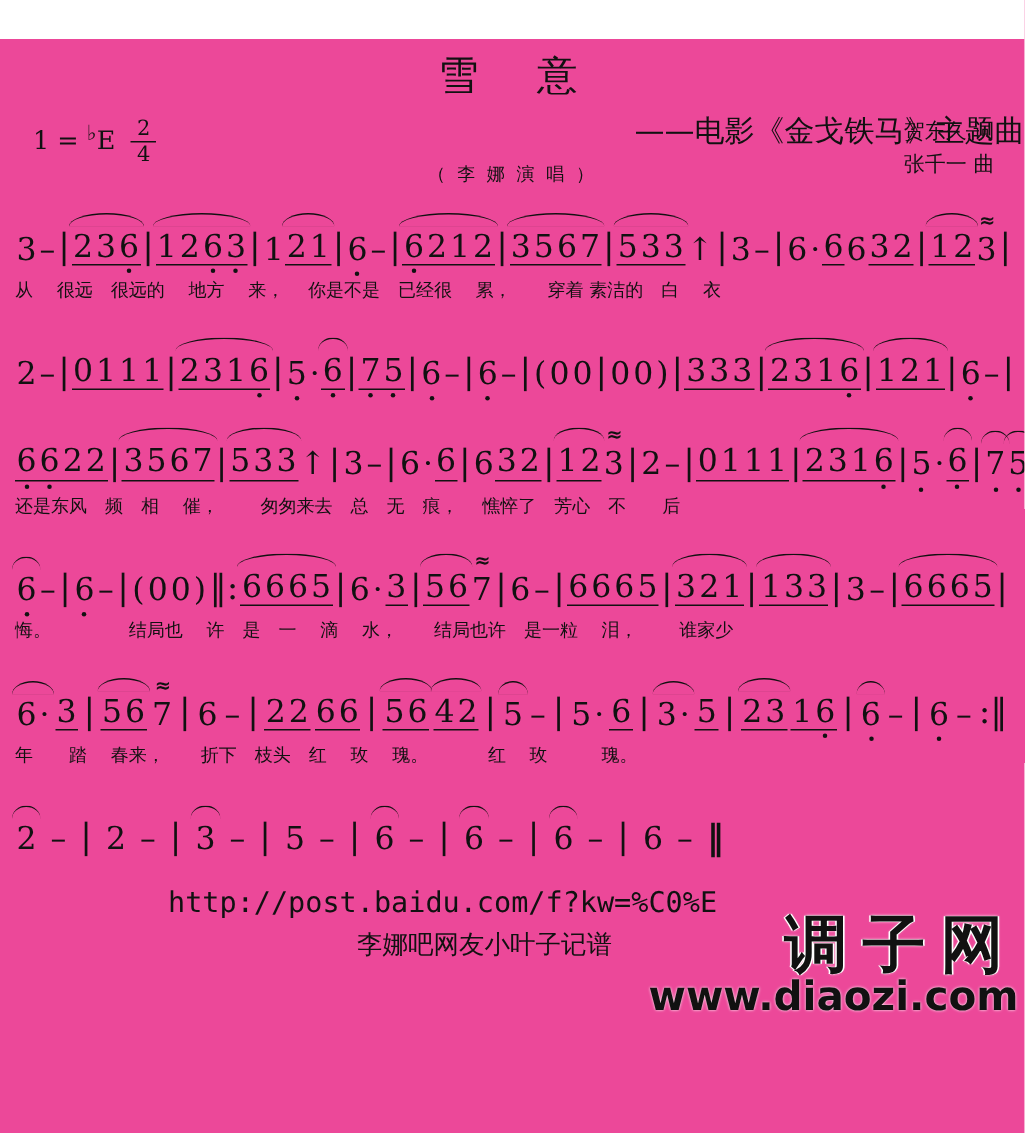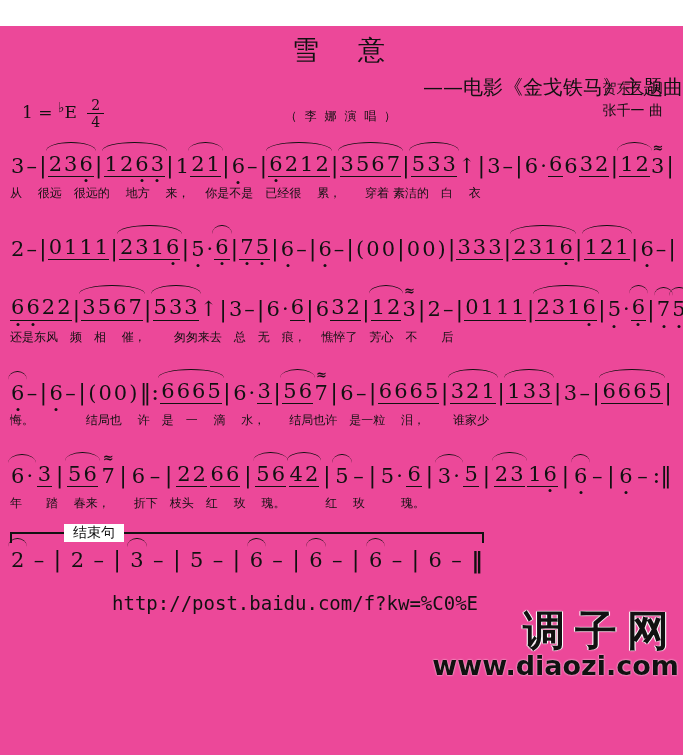--- a/index.html
+++ b/index.html
@@ -4,21 +4,21 @@
 <style>
   html,body{margin:0;padding:0;background:#fff;}
   #page{position:relative;width:683px;height:755px;background:#ec4899;overflow:hidden;
         color:#111;font-family:"DejaVu Sans",sans-serif;margin-top:26px;}
   
   .header{position:relative;height:98px;padding-top:6px;}
   .title{text-align:center;font-family:"DejaVu Serif",serif;font-size:27px;letter-spacing:6px;}
   .subtitle{text-align:right;font-size:20px;margin-top:6px;}
   .performer{text-align:center;font-size:12px;margin-top:7px;letter-spacing:2px;}
   .credits{position:absolute;right:20px;top:52px;font-size:14px;line-height:1.55;text-align:left;}
-  .keysig{position:absolute;left:22px;top:71px;font-size:17px;font-family:"DejaVu Serif",serif;}
+  .keysig{position:absolute;left:22px;top:52px;font-size:17px;font-family:"DejaVu Serif",serif;}
   .keysig .flat{font-size:14px;vertical-align:6px;}
   .frac{display:inline-block;text-align:center;vertical-align:middle;font-size:14px;line-height:1.15;margin-left:5px;}
   .frac .num{display:block;border-bottom:1px solid #111;padding:0 4px;}
   .frac .den{display:block;}
   
   #score{padding:8px 0 0 0;}
   .score-line{margin:0 10px 21px 10px;}
   .score-line.ending{width:474px;}
   .notes{display:flex;justify-content:space-between;align-items:flex-end;
          font-family:"DejaVu Serif",serif;font-size:21px;line-height:1.05;
@@ -248,23 +248,20 @@
           <span class="tok"><span class="txt"><span class="ch">6<i class="ld"></i></span></span><i class="slur"></i></span>
           <span class="tok"><span class="txt"><span class="ch">–</span></span></span>
           <span class="bar">|</span>
           <span class="tok"><span class="txt"><span class="ch">6<i class="ld"></i></span></span></span>
           <span class="tok"><span class="txt"><span class="ch">–</span></span></span>
           <span class="bar">:‖</span>
         </div>
         <div class="lyrics">年　　踏　 春来，　　折下　枝头　红　 玫　 瑰。　　　 红　 玫　　　瑰。</div>
       </div>
       <div class="score-line ending">
-        <div class="ending-bracket">
-          <span class="ending-label">结束句</span>
-        </div>
         <div class="notes">
           <span class="tok"><span class="txt"><span class="ch">2</span></span><i class="slur"></i></span>
           <span class="tok"><span class="txt"><span class="ch">–</span></span></span>
           <span class="bar">|</span>
           <span class="tok"><span class="txt"><span class="ch">2</span></span></span>
           <span class="tok"><span class="txt"><span class="ch">–</span></span></span>
           <span class="bar">|</span>
           <span class="tok"><span class="txt"><span class="ch">3</span></span><i class="slur"></i></span>
           <span class="tok"><span class="txt"><span class="ch">–</span></span></span>
           <span class="bar">|</span>
@@ -282,19 +279,20 @@
           <span class="bar">|</span>
           <span class="tok"><span class="txt"><span class="ch">6</span></span></span>
           <span class="tok"><span class="txt"><span class="ch">–</span></span></span>
           <span class="bar fin">‖</span>
         </div>
       </div>
     </div>
 
   <div class="footer">
     <div class="url">http://post.baidu.com/f?kw=%C0%E</div>
+    <div class="transcriber">李娜吧网友小叶子记谱</div>
     <div class="watermark">
       <div class="wm-name">调子网</div>
       <div class="wm-url">www.diaozi.com</div>
     </div>
   </div>
 
 </div>
 
 </body></html>

